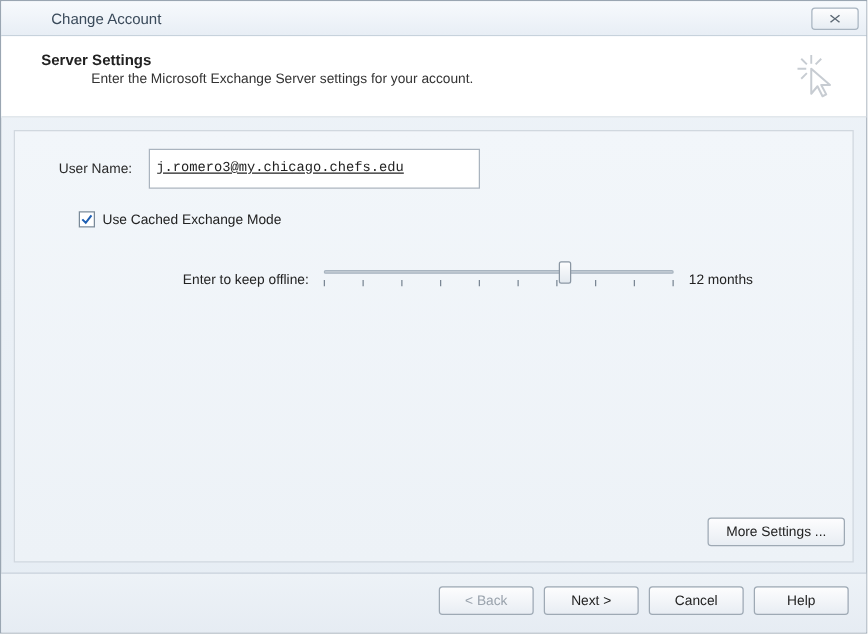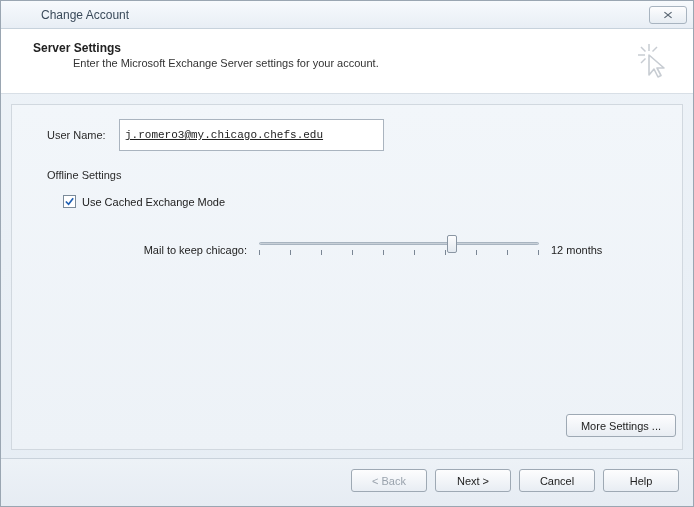--- a/index.html
+++ b/index.html
@@ -267,33 +267,32 @@
       </svg>
     </div>
   </div>
 
   <div class="content-area">
     <div class="row">
       <label>User Name:</label>
       <input type="text" class="text-input underlined" value="j.romero3@my.chicago.chefs.edu" style="">
     </div>
 
-    <div class="section-label">Offline Settings</div>
 
     <div class="checkbox-row">
       <div class="checkbox">
         <svg viewBox="0 0 12 12">
           <path d="M2 6 L5 9 L10 2.5" stroke="#1e5fb3" stroke-width="1.8" fill="none"></path>
         </svg>
       </div>
       <span class="checkbox-label">Use Cached Exchange Mode</span>
     </div>
 
     <div class="slider-row">
-      <span class="slider-label">Mail to keep chicago:</span>
+      <span class="slider-label">Enter to keep offline:</span>
       <div class="slider-container">
         <div class="slider-track"></div>
         <div class="slider-ticks">
           <div class="tick"></div>
             <div class="tick"></div>
             <div class="tick"></div>
           <div class="tick"></div>
             <div class="tick"></div>
             <div class="tick"></div>
           <div class="tick"></div>

